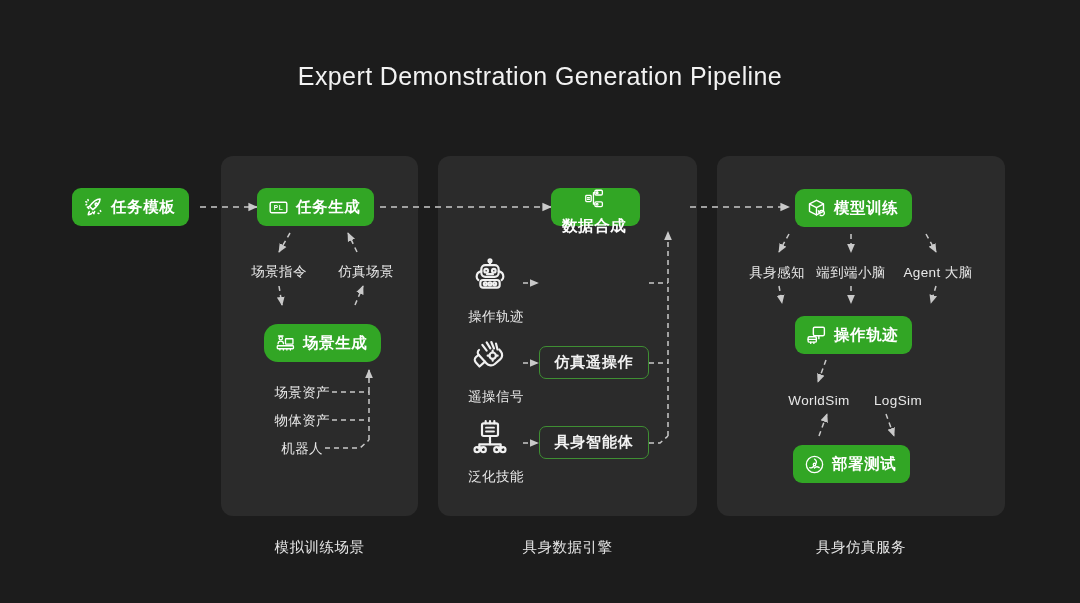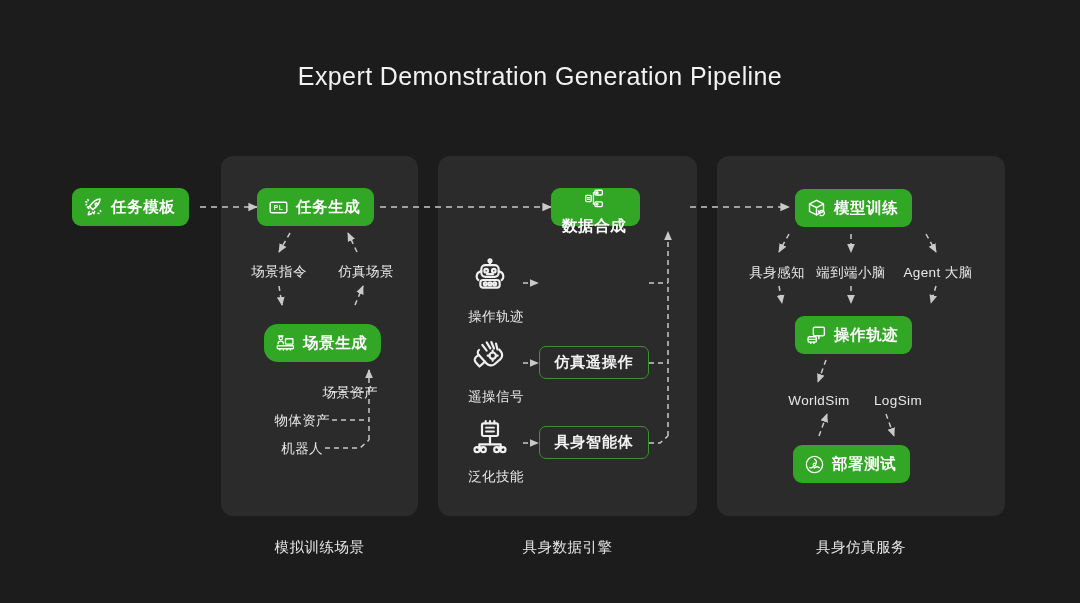--- a/index.html
+++ b/index.html
@@ -174,21 +174,21 @@
         <circle cx="6.6" cy="6" r="1.9"></circle>
         <path d="M3.5 12.4c0-1.8 1.4-3.1 3.1-3.1s3.1 1.3 3.1 3.1"></path>
         <rect x="12" y="6.6" width="8.5" height="6.2" rx=".8"></rect>
         <rect x="2.6" y="14.6" width="18.5" height="3.4" rx=".9"></rect>
         <path d="M5.6 18v1.4M9.6 18v1.4M13.6 18v1.4M17.6 18v1.4"></path>
       </svg>
     </span>
     <span>场景生成</span>
   </div>
 
-  <div class="lbl r" style="left:330px; top:384px;margin-left:48px;">场景资产</div>
+  <div class="lbl r" style="left:330px; top:384px;">场景资产</div>
   <div class="lbl r" style="left:330px; top:412px;">物体资产</div>
   <div class="lbl r" style="left:323px; top:440px;">机器人</div>
 
   <div class="pill" style="left:551px; top:188px;flex-direction:column;">
     <span class="ico">
       <svg viewBox="0 0 24 24" fill="none" stroke="#ffffff" stroke-width="1.5" stroke-linecap="round">
         <rect x="2" y="8.4" width="6.2" height="7.2" rx=".9"></rect>
         <path d="M4 11h2.2M4 13h2.2"></path>
         <rect x="12.4" y="2.6" width="8.6" height="5.4" rx="1.4"></rect>
         <rect x="12.4" y="15.8" width="8.6" height="5.4" rx="1.4"></rect>

